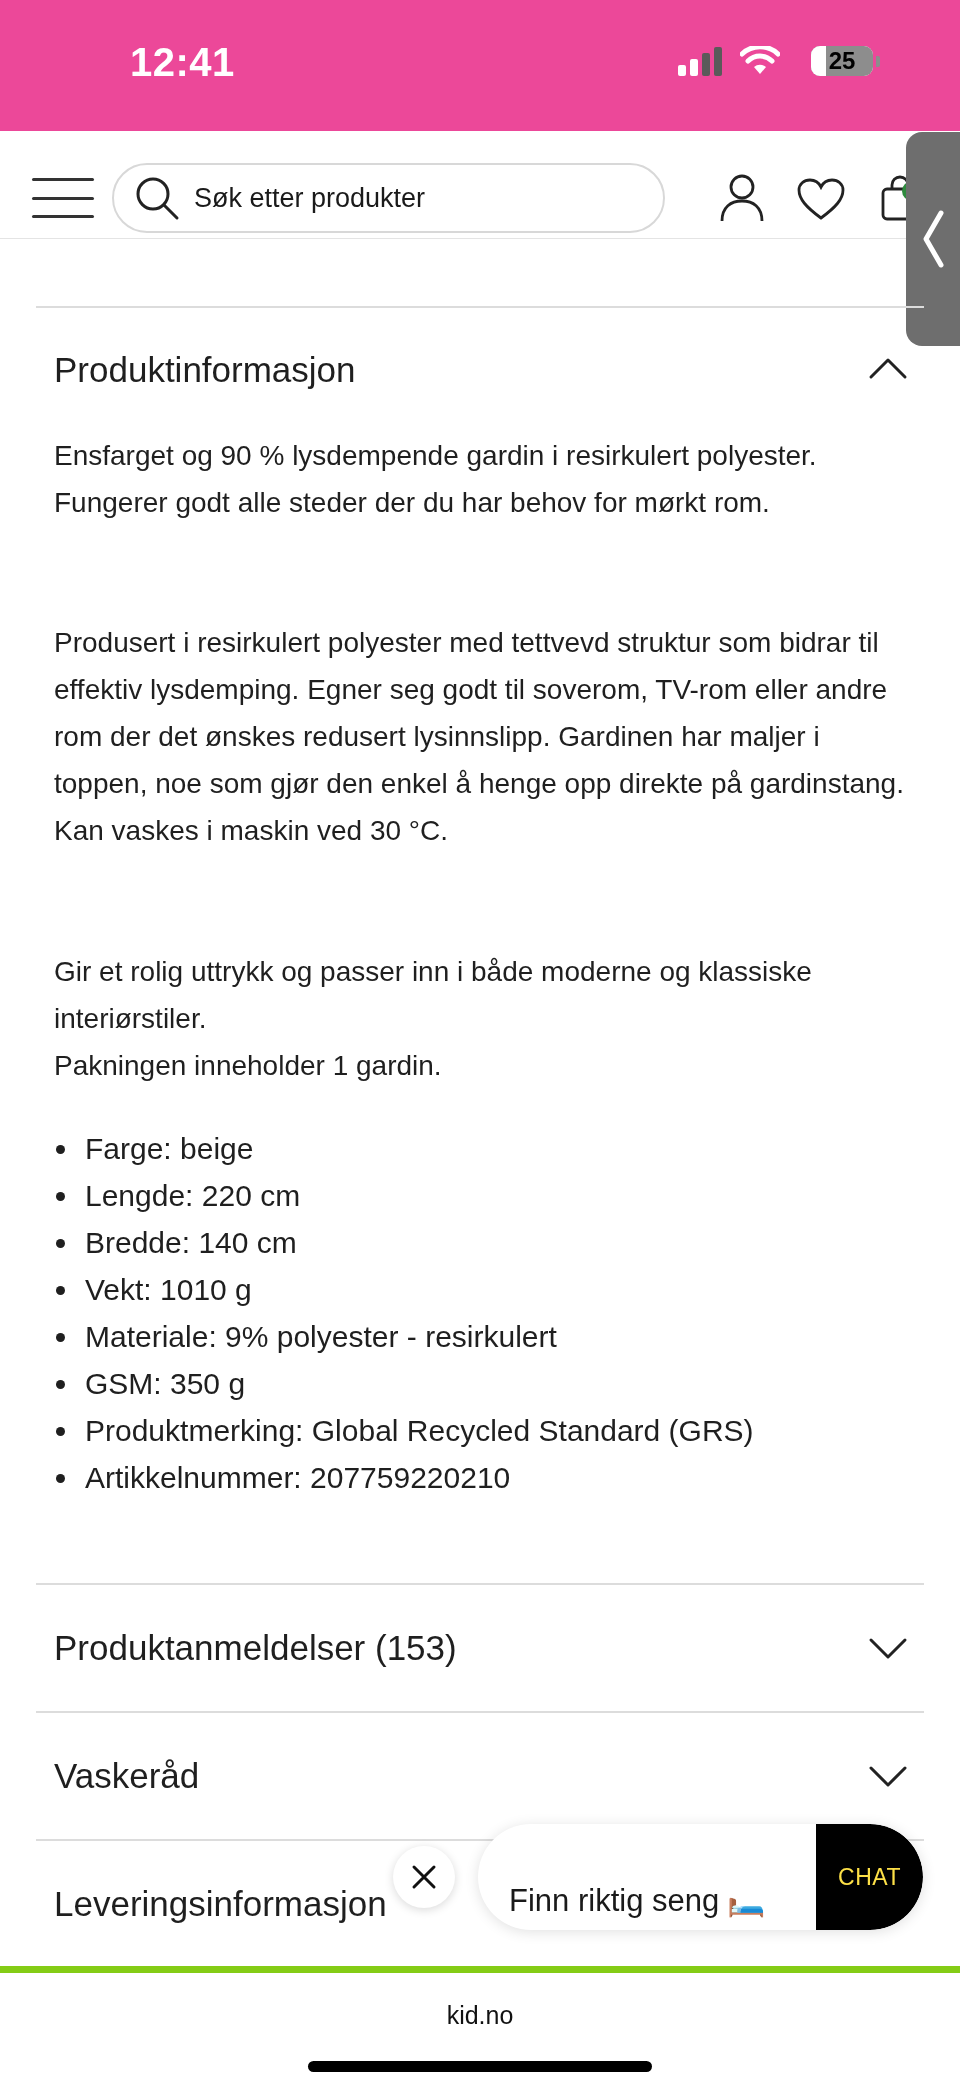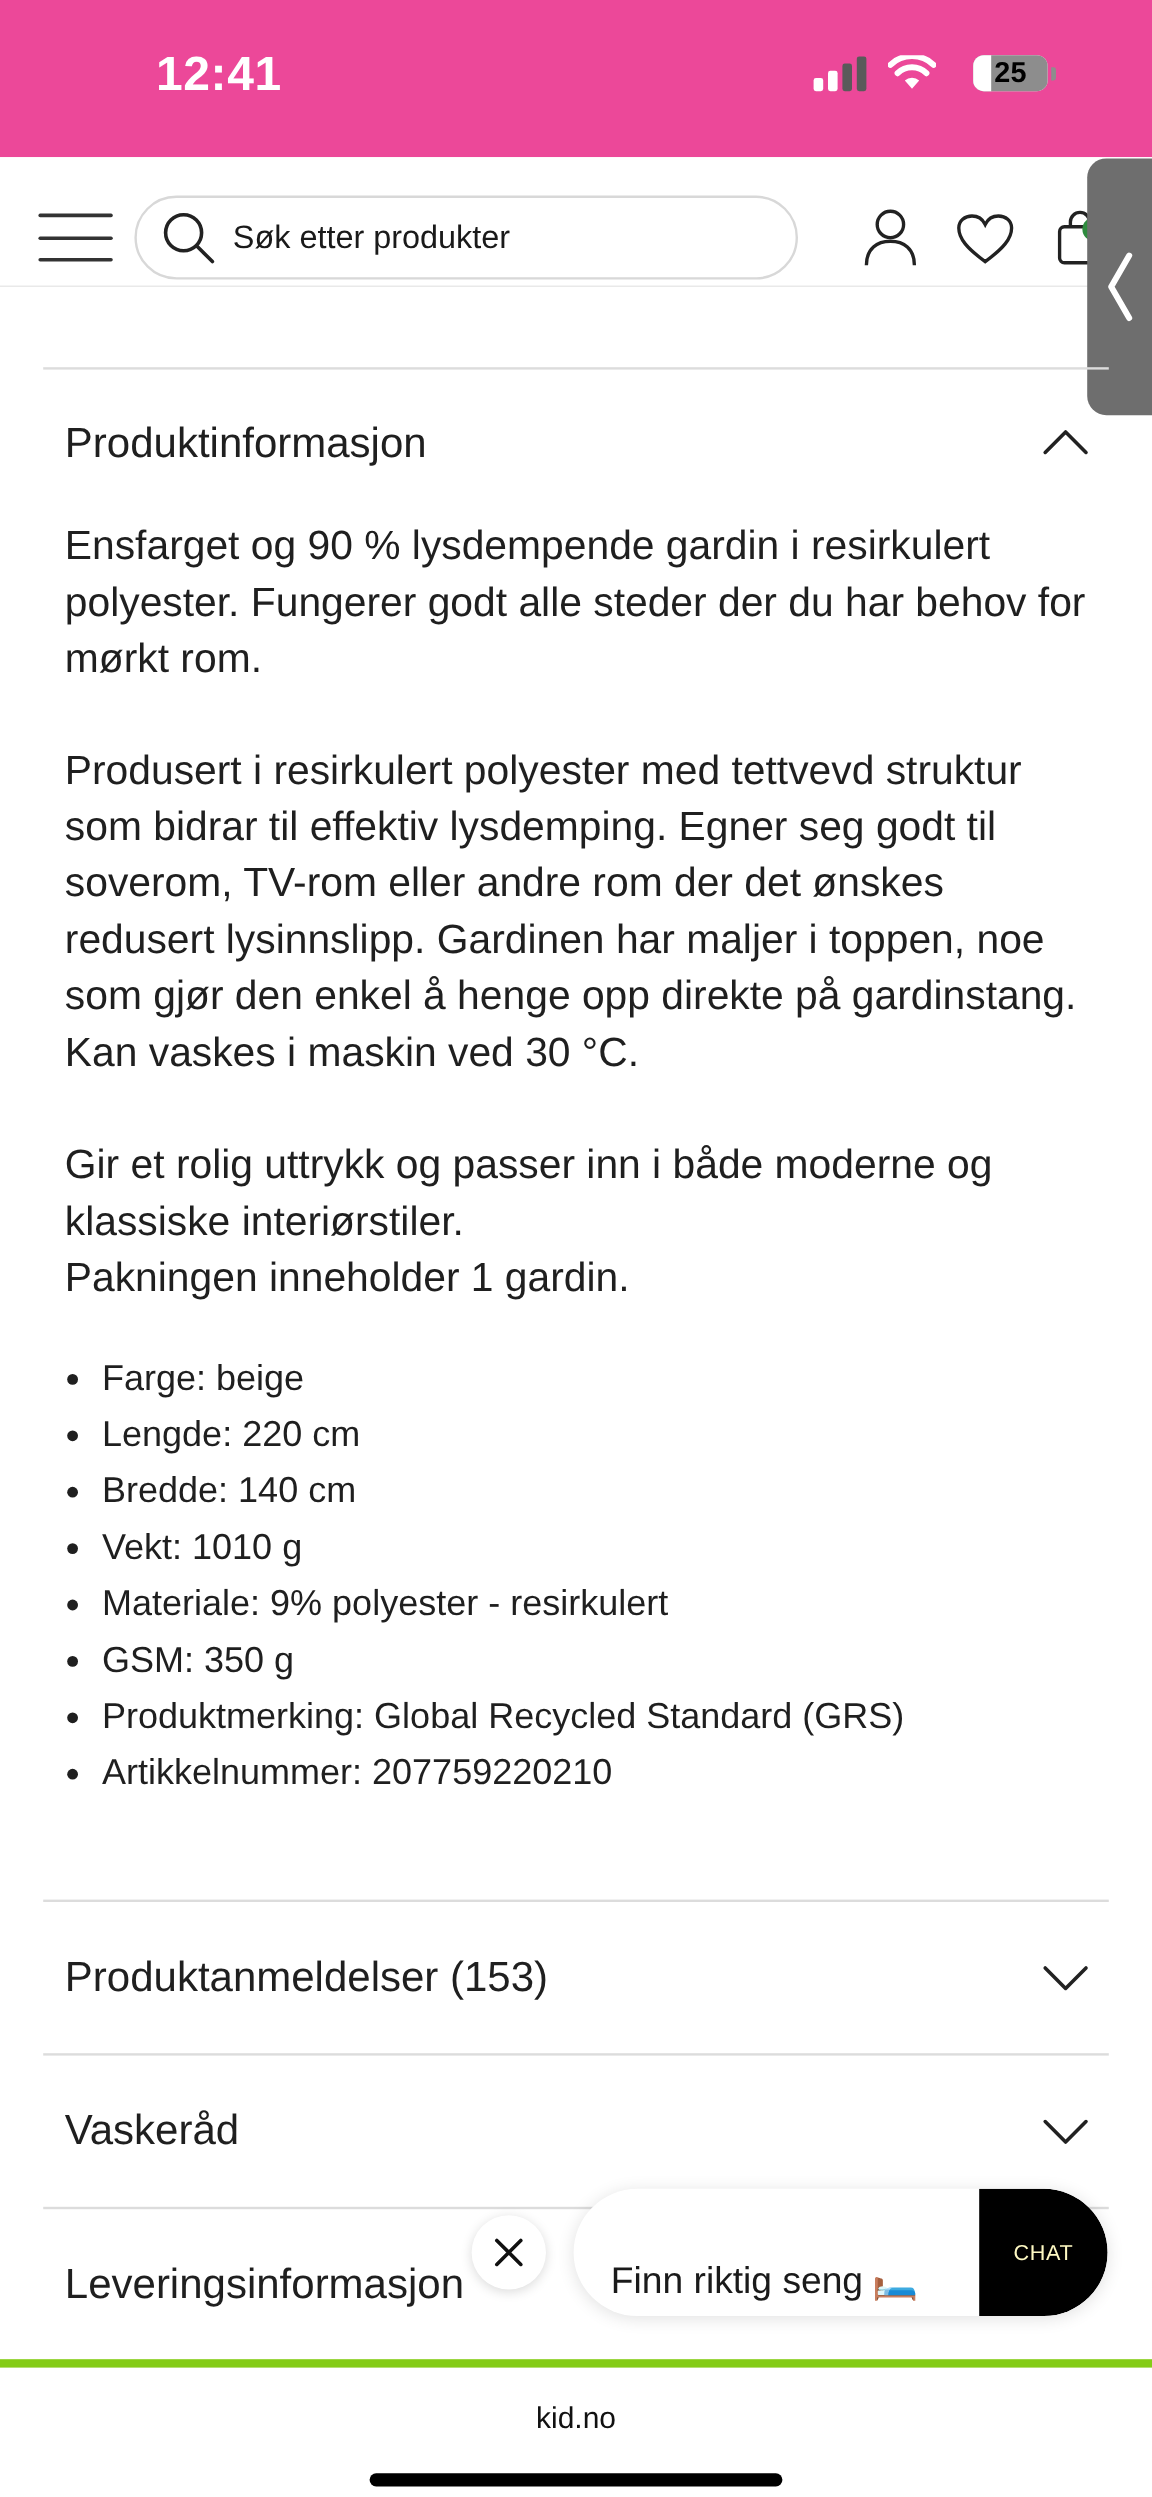--- a/index.html
+++ b/index.html
@@ -24,30 +24,30 @@
     .menu-btn { position: absolute; left: 32px; top: 47px; width: 62px; height: 40px; display: flex; flex-direction: column; justify-content: space-between; cursor: pointer; }
     .menu-btn span { height: 3px; background: #333; border-radius: 2px; }
     .search { position: absolute; left: 112px; top: 32px; width: 553px; height: 70px; border: 2px solid #d8d8d8; border-radius: 35px; display: flex; align-items: center; padding-left: 20px; }
     .search input { border: none; outline: none; font-size: 27px; color: #1a1a1a; background: transparent; margin-left: 14px; width: 420px; font-family: "Liberation Sans", sans-serif; }
     .search input::placeholder { color: #1a1a1a; }
     .hdr-icon { position: absolute; top: 42px; cursor: pointer; }
     .side-handle { position: absolute; right: 0; top: 132px; width: 54px; height: 214px; background: #6e6e6e; border-radius: 16px 0 0 16px; display: flex; align-items: center; justify-content: center; }
     .divider { position: absolute; left: 36px; width: 888px; height: 2px; background: #dcdcdc; }
     .acc-title { position: absolute; left: 54px; font-size: 35px; color: #1f1f1f; }
     .chevron { position: absolute; right: 52px; cursor: pointer; }
-    .para { position: absolute; left: 54px; width: 860px; font-size: 34px; line-height: 47px; color: #1f1f1f; }
+    .para { position: absolute; left: 54px; width: 860px; font-size: 28px; line-height: 47px; color: #1f1f1f; }
     .specs { position: absolute; left: 54px; list-style: none; font-size: 30px; line-height: 47px; color: #1f1f1f; }
     .specs li { position: relative; padding-left: 31px; }
     .specs li::before { content: ""; position: absolute; left: 2px; top: 20px; width: 9px; height: 9px; border-radius: 50%; background: #1f1f1f; }
 
     
     .float-close { position: absolute; left: 393px; top: 1846px; width: 62px; height: 62px; border-radius: 50%; background: #fff; box-shadow: 0 2px 10px rgba(0,0,0,0.15); display: flex; align-items: center; justify-content: center; cursor: pointer; }
     .float-pill { position: absolute; left: 478px; top: 1824px; width: 445px; height: 106px; border-radius: 53px; background: #fff; box-shadow: 0 2px 14px rgba(0,0,0,0.12); display: flex; align-items: center; overflow: hidden; }
     .float-text { margin-left: 31px; font-size: 31px; color: #1a1a1a; display: flex; align-items: center; gap: 8px; margin-top: 47px; }
-    .chat-btn { position: absolute; right: 0; top: 0; width: 107px; height: 106px; background: #000; color: #fef9c3; font-size: 18px; display: flex; align-items: center; justify-content: center; border-radius: 0 53px 53px 0; letter-spacing: 0.5px; cursor: pointer; }
+    .chat-btn { position: absolute; right: 0; top: 0; width: 107px; height: 106px; background: #000; color: #fde047; font-size: 23px; display: flex; align-items: center; justify-content: center; border-radius: 0 53px 53px 0; letter-spacing: 0.5px; cursor: pointer; }
 
     
     .url-bar { position: absolute; left: 0; top: 1966px; width: 960px; height: 115px; background: #fff; border-top: 7px solid #84cc16; }
     .url-text { position: absolute; left: 0; width: 960px; top: 28px; text-align: center; font-size: 25px; color: #111; }
     .home-ind { position: absolute; left: 308px; top: 88px; width: 344px; height: 11px; border-radius: 6px; background: #000; }
   </style>
 </head>
 <body>
 
 <div class="status-bar">

